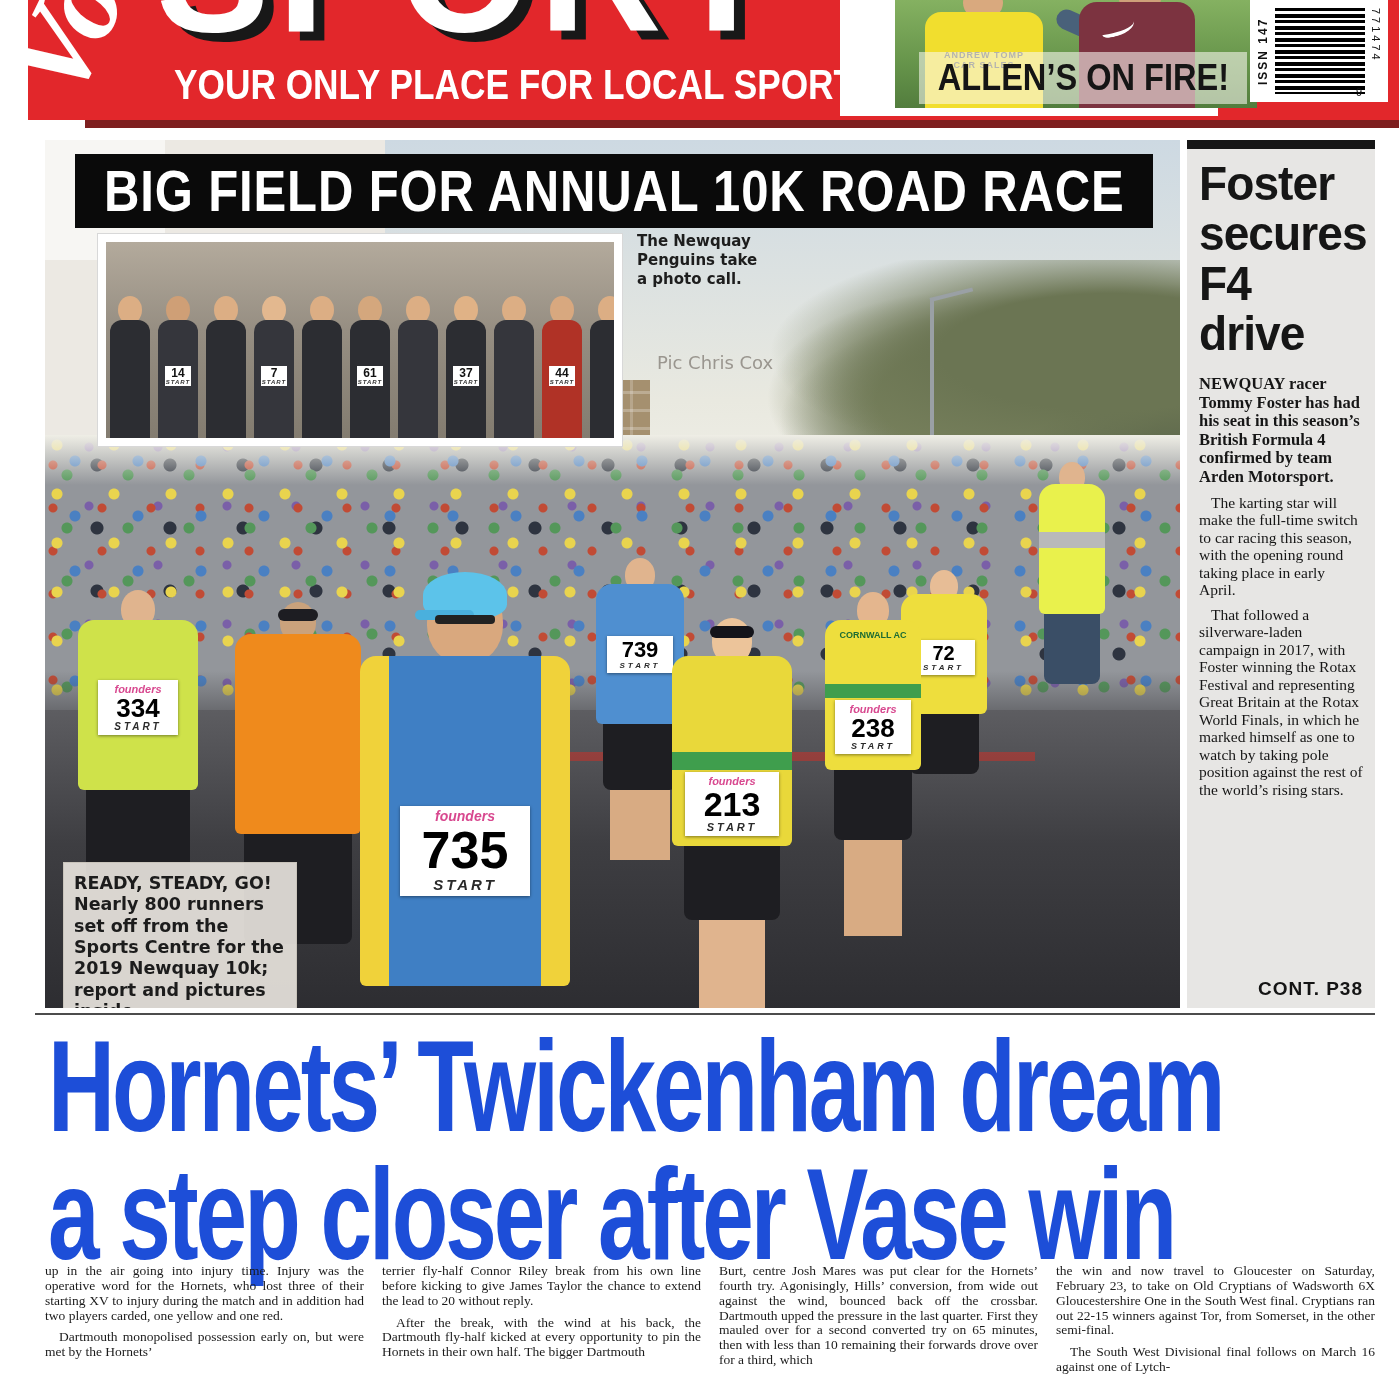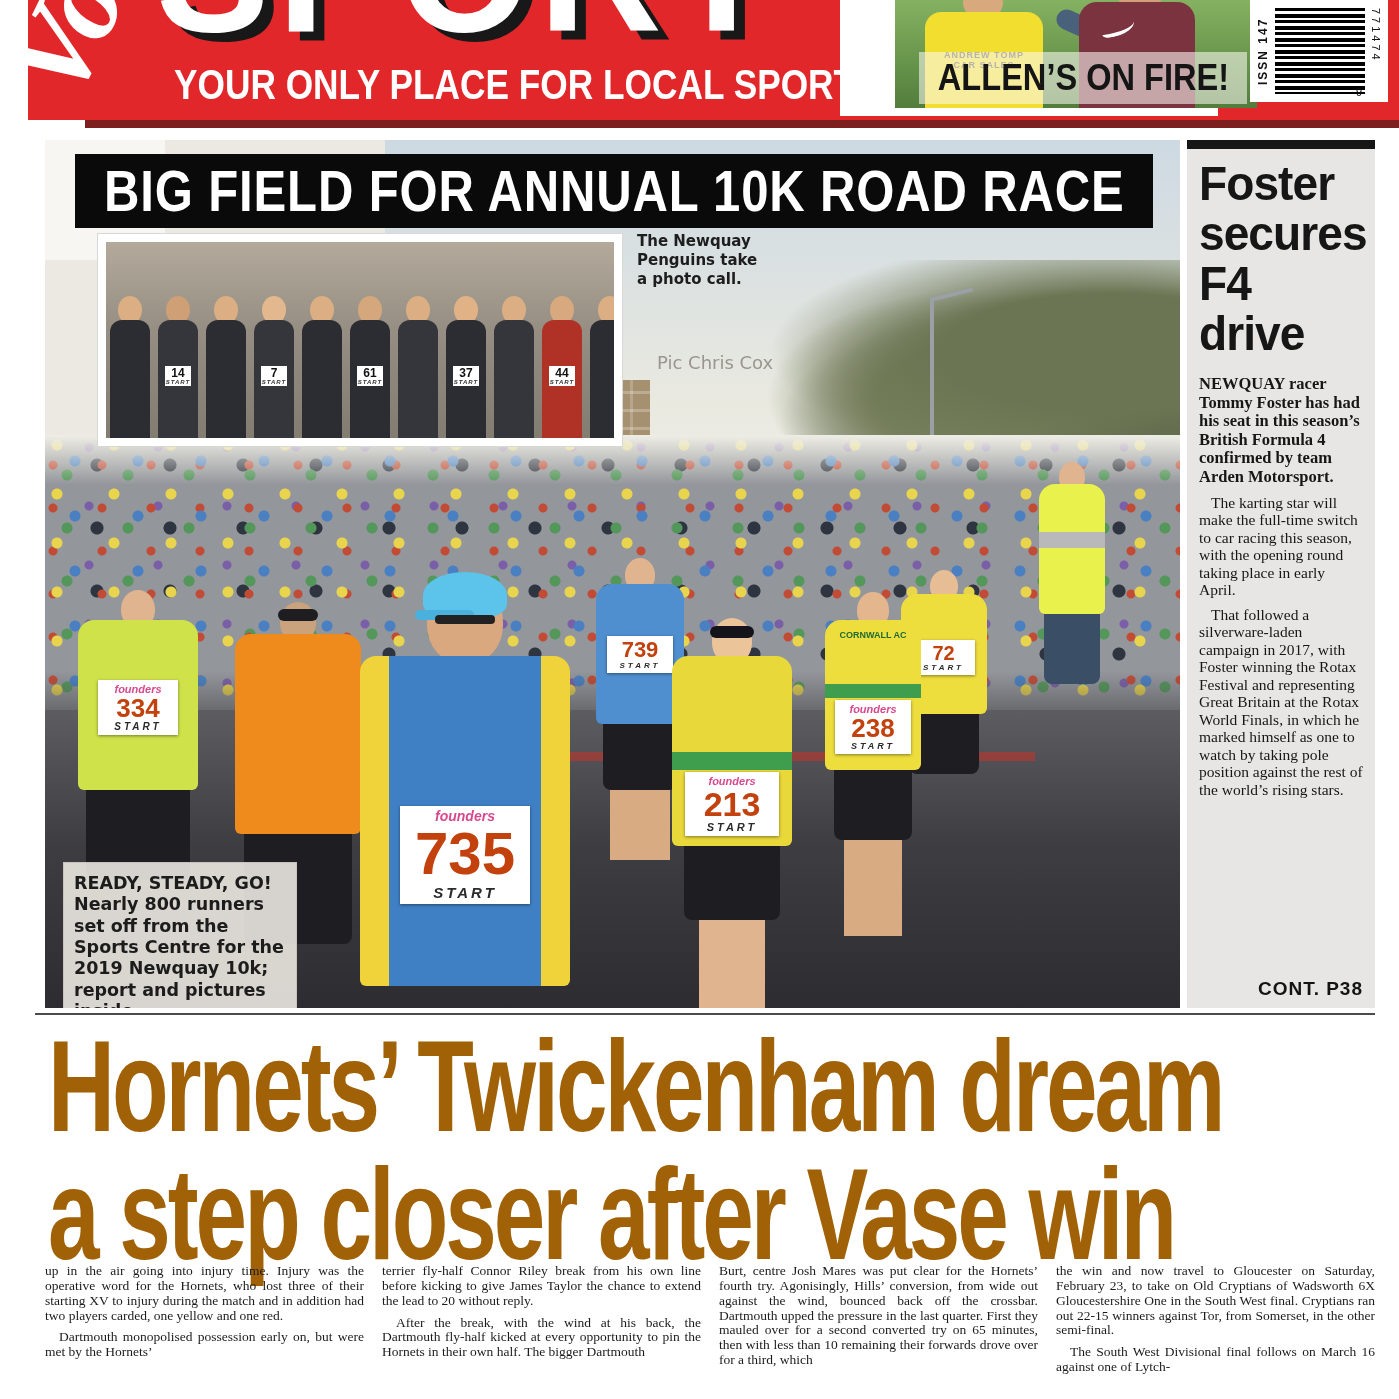--- a/index.html
+++ b/index.html
@@ -109,21 +109,21 @@
   .rcap{position:absolute;left:-4px;right:-4px;top:-8px;height:55%;background:#5cc3ea;border-radius:50% 50% 30% 30%;}
   .rcap:after{content:"";position:absolute;left:-8px;bottom:-2px;width:70%;height:10px;background:#4ab0dd;border-radius:6px;}
   .rglasses{position:absolute;left:10%;right:10%;top:42%;height:9px;background:#222;border-radius:4px;}
   .rband{position:absolute;left:-2px;right:-2px;top:18%;height:12px;background:#1d1d22;border-radius:6px;}
   .rvest{position:relative;margin:-8px auto 0;border-radius:16px 16px 6px 6px;}
   .rshorts{margin:0 auto;background:#1e1e22;border-radius:0 0 8px 8px;}
   .rlegs{margin:0 auto;background:#d8ab83;}
   .bib{position:absolute;left:50%;transform:translateX(-50%);background:#fff;text-align:center;
       box-shadow:0 1px 3px rgba(0,0,0,.45);padding:3px 5px;}
   .bib .h{display:block;color:#d8488f;font-style:italic;font-weight:bold;font-size:11px;line-height:1.1;}
-  .bib .n{display:block;color:#c2410c;font-weight:bold;line-height:1;}
+  .bib .n{display:block;color:#000000;font-weight:bold;line-height:1;}
   .bib .s{display:block;color:#2a2a2a;font-style:italic;font-weight:bold;letter-spacing:3px;}
   .clubtxt{position:absolute;left:0;right:0;top:10px;text-align:center;font-weight:bold;font-size:9px;color:#1c6b33;}
 
   
   .capbox{position:absolute;left:18px;top:722px;width:212px;background:rgba(240,236,229,.88);
       border:1px solid #c9c4bb;padding:10px 10px 8px;font-family:"DejaVu Sans",sans-serif;}
   .capbox .t,.capbox .b{font-weight:bold;font-size:17.5px;line-height:1.22;color:#1c1c1c;}
 
   
   .sidebar{position:absolute;left:1187px;top:140px;width:188px;height:868px;background:#e7e6e4;
@@ -131,21 +131,21 @@
   .sb-head{font-weight:bold;font-size:49px;line-height:1.02;letter-spacing:-1px;color:#161616;margin-bottom:16px;}
   .sb-head span{display:inline-block;transform:scaleX(.94);transform-origin:left center;}
   .sb-body{flex:1;overflow:hidden;font-family:"Liberation Serif",serif;font-size:15.5px;line-height:1.13;color:#161616;}
   .sb-body p{margin:0 0 7px;}
   .sb-body p.lede{font-weight:bold;font-size:16.5px;}
   .sb-body p.ind{text-indent:12px;}
   .sb-cont{text-align:right;font-weight:bold;font-size:19px;color:#141414;letter-spacing:1px;}
 
   
   .divider{position:absolute;left:35px;top:1013px;width:1340px;height:2px;background:#4c4c4c;}
-  .bighead{position:absolute;left:48px;top:1022px;width:1330px;color:#a16207;}
+  .bighead{position:absolute;left:48px;top:1022px;width:1330px;color:#1d4ed8;}
   .bighead .l{font-weight:bold;font-size:122px;line-height:1.0;letter-spacing:-4px;white-space:nowrap;}
   .bighead .l span{display:inline-block;transform:scale(.76,1.06);transform-origin:left top;}
   .bighead .l2{margin-top:6px;}
   .cols{position:absolute;left:45px;top:1264px;width:1330px;height:135px;overflow:hidden;
       display:flex;gap:18px;font-family:"Liberation Serif",serif;font-size:13.5px;line-height:1.1;
       color:#1b1b1b;text-align:justify;}
   .col{flex:1 1 0;min-width:0;}
   .col p{margin:0 0 7px;}
   .col p.ind{text-indent:14px;}
   .col p.lede{font-weight:bold;font-size:18px;line-height:1.16;text-align:justify;}
@@ -284,21 +284,21 @@
     </div>
 
     <div class="runner" style="left:300px;top:440px;width:240px;">
       <div class="rhead" style="width:76px;height:84px;background:#d9a87e;">
         <div class="rcap"></div>
         <div class="rglasses"></div>
       </div>
       <div class="rvest" style="width:210px;height:330px;background:linear-gradient(90deg,#f0d23a 0 14%,#3f7fc4 14% 86%,#f0d23a 86%);">
         <div class="bib" style="top:150px;width:120px;">
           <span class="h" style="font-size:14px;">founders</span>
-          <span class="n" style="font-size:60px;">735</span>
+          <span class="n" style="font-size:52px;">735</span>
           <span class="s" style="font-size:15px;">START</span>
         </div>
       </div>
     </div>
 
     <div class="banner">
       <span>BIG FIELD FOR ANNUAL 10K ROAD RACE</span>
     </div>
 
     <div class="inset">

